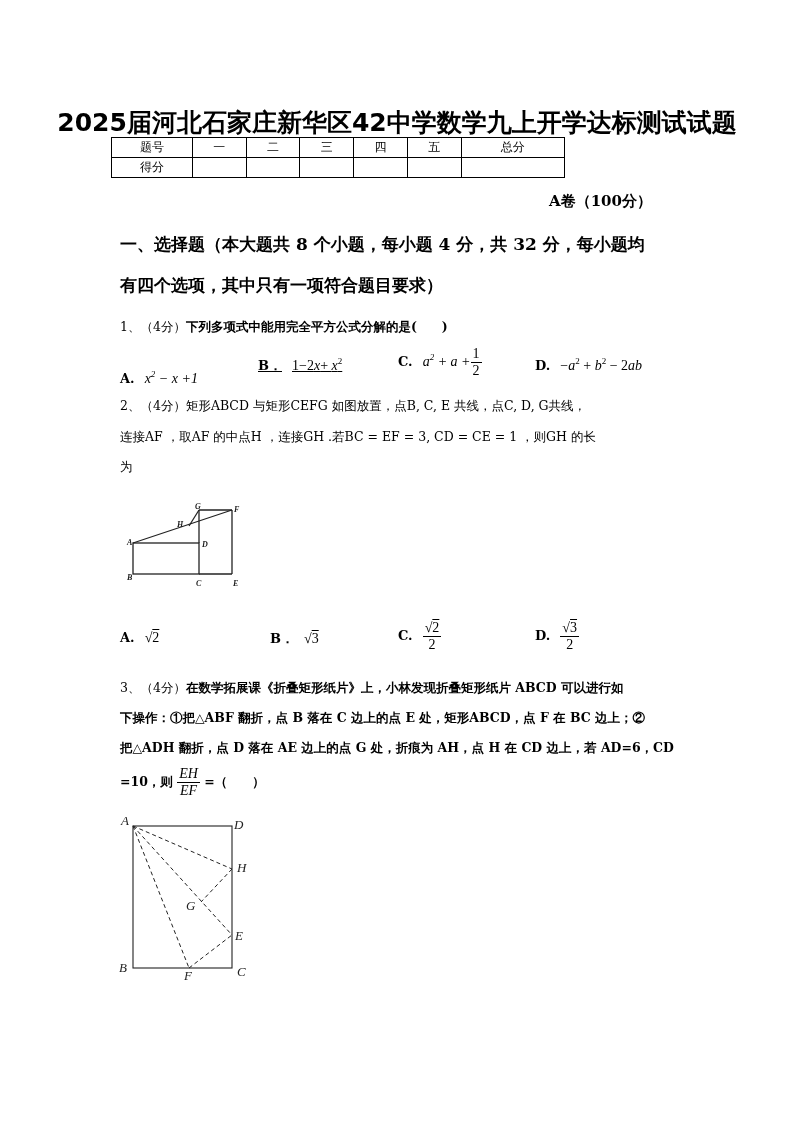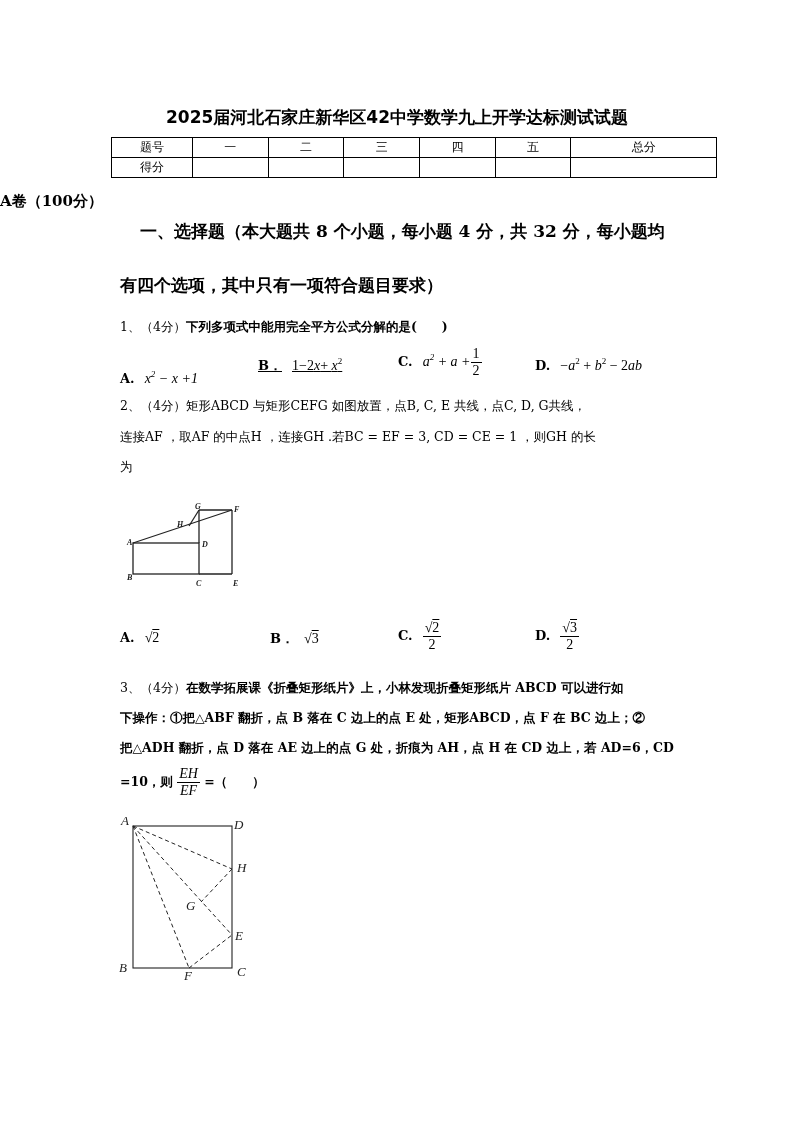--- a/index.html
+++ b/index.html
@@ -1,21 +1,21 @@
 <!DOCTYPE html>
 <html><head>
 <meta charset="utf-8">
 <style>
   html, body { margin: 0; padding: 0; background: #ffffff; }
   body { width: 794px; height: 1123px; position: relative; overflow: hidden; color: #000; font-family: "DejaVu Serif", "Liberation Serif", serif; }
   .abs { position: absolute; }
-  .title { left: 0; width: 794px; top: 106px; text-align: center; font-family: "DejaVu Sans", "Liberation Sans", sans-serif; font-weight: bold; font-size: 17px; letter-spacing: 0px; }
-  table.score { position: absolute; left: 111px; top: 137px; width: 606px; border-collapse: collapse; font-family: "DejaVu Sans", "Liberation Sans", sans-serif; font-size: 12px; }
+  .title { left: 0; width: 794px; top: 106px; text-align: center; font-family: "DejaVu Sans", "Liberation Sans", sans-serif; font-weight: bold; font-size: 25px; letter-spacing: 0px; }
+  table.score { position: absolute; left: 111px; top: 137px; width: 454px; border-collapse: collapse; font-family: "DejaVu Sans", "Liberation Sans", sans-serif; font-size: 12px; }
   table.score td { border: 1px solid #000; height: 19px; padding: 0; text-align: center; line-height: 19px; }
-  .juan { left: 0; width: 636px; top: 192px; text-align: left; font-size: 15px; font-weight: bold; }
+  .juan { left: 16px; width: 636px; top: 192px; text-align: right; font-size: 15px; font-weight: bold; }
   .section { left: 120px; width: 570px; font-size: 17px; font-weight: bold; line-height: 24px; }
   .q { left: 120px; width: 570px; font-size: 12.5px; line-height: 18px; }
   .q b, .bold { font-weight: bold; }
   .m { font-family: "Liberation Serif", "DejaVu Serif", serif; font-style: italic; font-size: 14px; }
   .mn { font-family: "Liberation Serif", "DejaVu Serif", serif; font-size: 14px; }
   .opt { font-size: 13px; }
   .opt .lbl { font-weight: bold; margin-right: 10px; }
   .frac { display: inline-block; vertical-align: middle; text-align: center; font-family: "Liberation Serif", serif; font-size: 14px; }
   .frac .num { display: block; border-bottom: 1px solid #000; padding: 0 2px; line-height: 16px; }
   .frac .den { display: block; line-height: 16px; }
@@ -45,21 +45,21 @@
     <td></td>
     <td></td>
     <td></td>
     <td></td>
   </tr>
 </tbody>
   </table>
 
 <div class="abs juan">A卷（100分）</div>
 
-<div class="abs section" style="top:219px;margin-left:20px;">一、选择题（本大题共 8 个小题，每小题 4 分，共 32 分，每小题均</div>
+<div class="abs section" style="top:232px;">一、选择题（本大题共 8 个小题，每小题 4 分，共 32 分，每小题均</div>
 <div class="abs section" style="top:273px;">有四个选项，其中只有一项符合题目要求）</div>
 
 <div class="abs q" style="top:318px;">
   <span>1、</span><span>（4分）</span><b>下列多项式中能用完全平方公式分解的是(　　)</b>
 </div>
 <div class="abs opt" style="top:369px; left:120px;">
   <span class="lbl">A.</span><span class="m">x<sup>2</sup> <span class="mn">− x +1</span></span>
 </div>
 <div class="abs opt" style="top:356px; left:258px;text-decoration:underline;">
   <span class="lbl">B．</span><span class="mn">1−2<i>x</i>+ <i>x</i><sup>2</sup></span>

